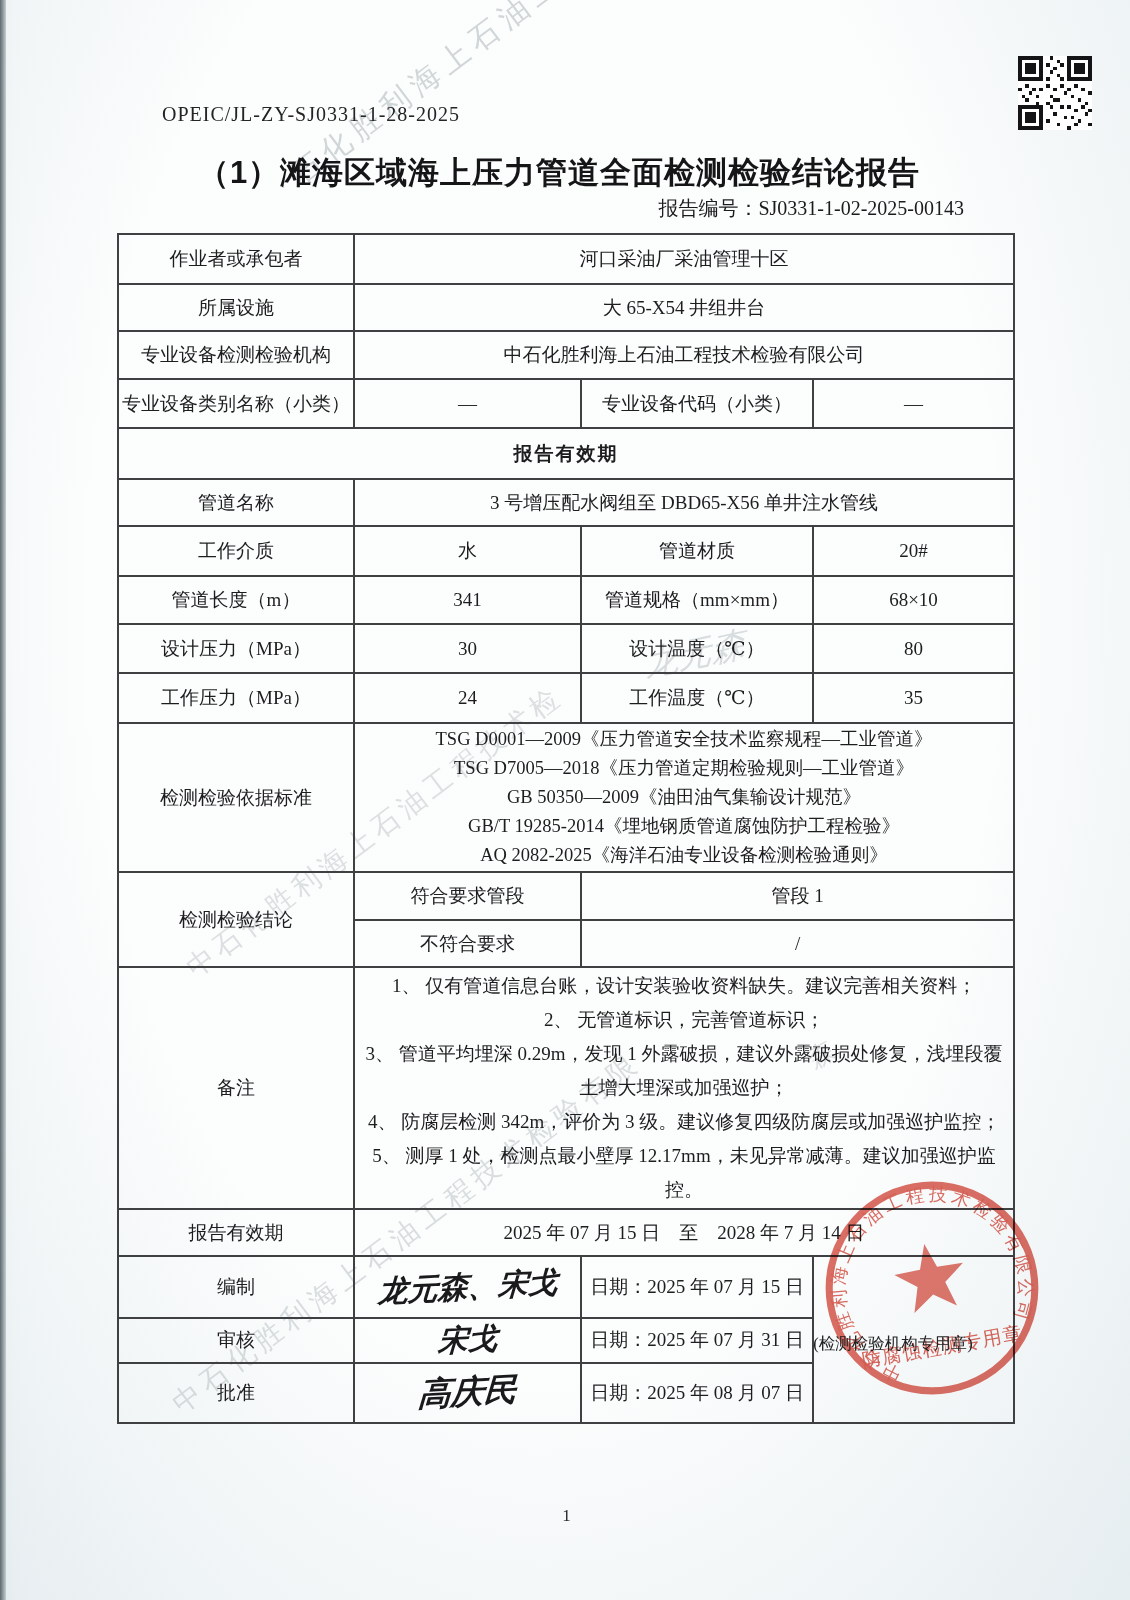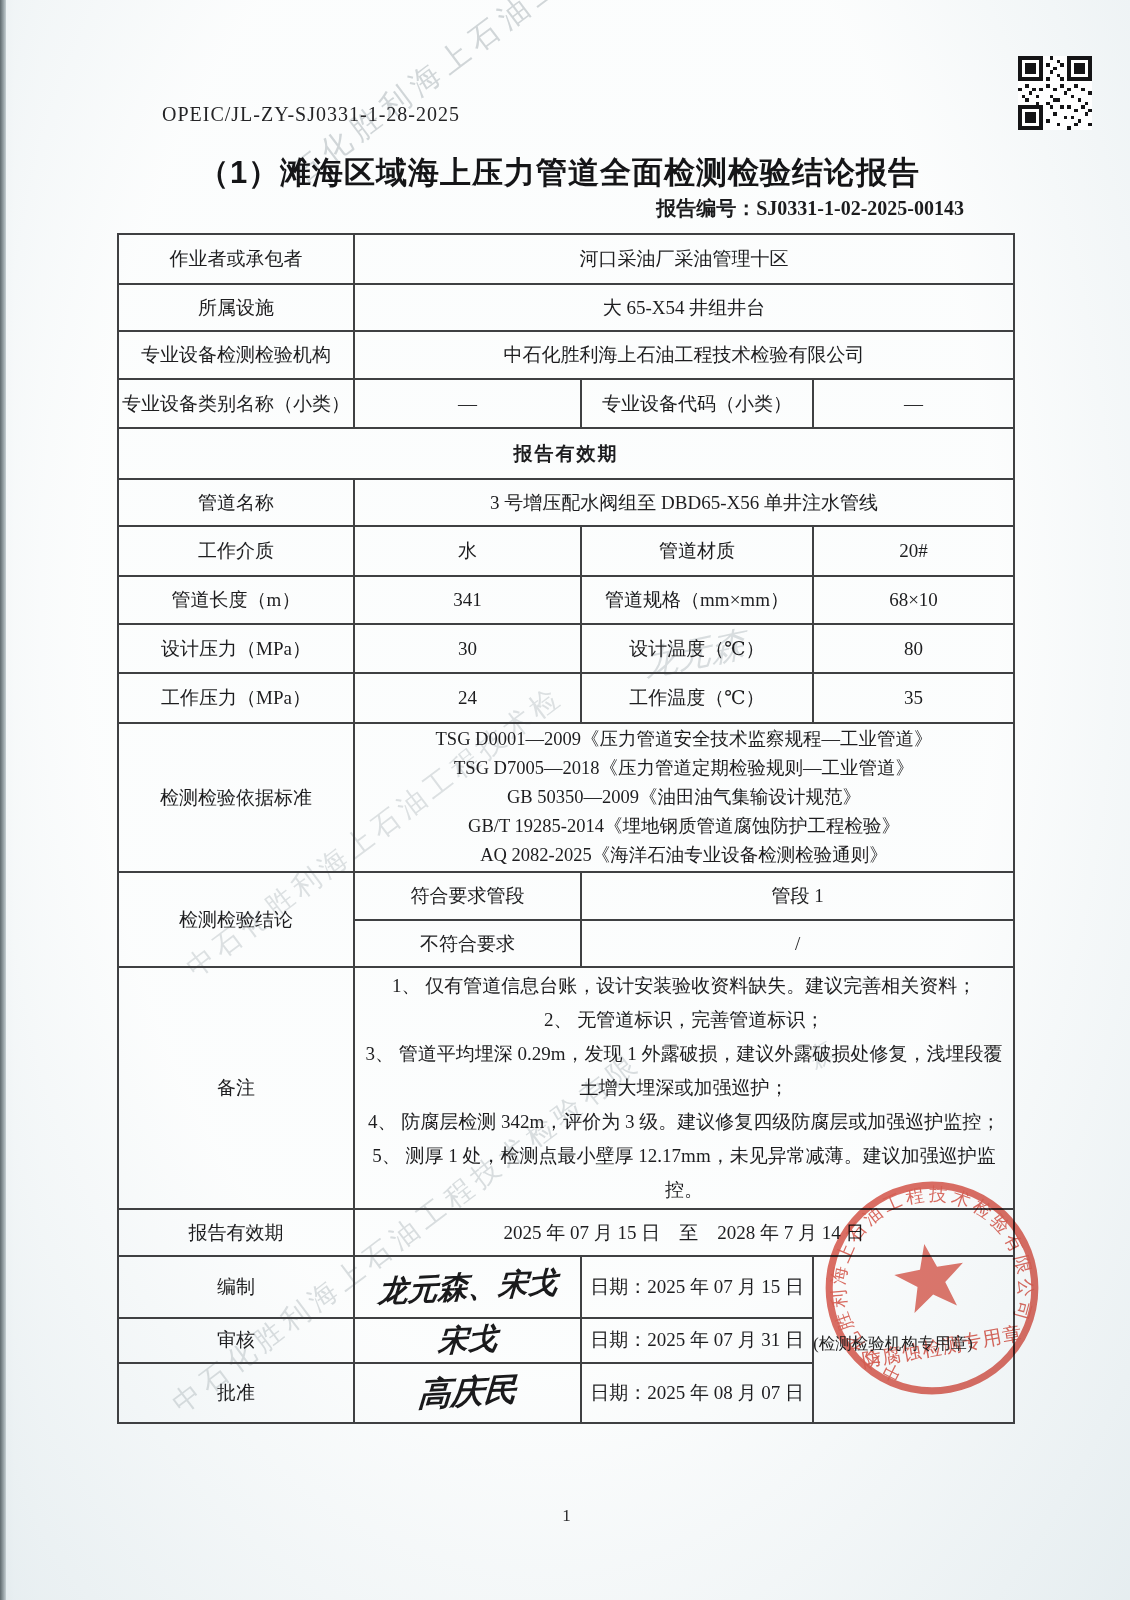--- a/index.html
+++ b/index.html
@@ -12,21 +12,21 @@
   .page{
     position:absolute;inset:0;
     background:radial-gradient(ellipse at 48% 38%, rgba(252,253,253,.95) 55%, rgba(228,236,239,.9) 100%);
   }
   .scan-edge-left{position:absolute;left:0;top:0;width:6px;height:1600px;
     background:linear-gradient(90deg,#5f6a6e,#9aa5a9 60%,#c6d0d3);}
   .doc-code{position:absolute;left:162px;top:103px;font-size:20px;letter-spacing:1px;color:#242426;}
   .title{position:absolute;left:0;top:152px;width:1118px;text-align:center;
     font-family:"Liberation Sans","DejaVu Sans",sans-serif;font-weight:bold;
     font-size:31px;letter-spacing:1px;color:#151517;}
-  .report-no{position:absolute;top:195px;right:166px;font-size:20px;font-weight:bold;color:#1b1b1d;}
+  .report-no{position:absolute;top:195px;right:166px;font-size:20px;font-weight:normal;color:#1b1b1d;}
   .qr{position:absolute;left:1018px;top:56px;width:74px;height:74px;}
   .page-num{position:absolute;left:0;top:1506px;width:1133px;text-align:center;font-size:17px;color:#2a2a2c;}
 
   
   table.report{
     position:absolute;left:117px;top:233px;width:896px;
     border-collapse:collapse;table-layout:fixed;
   }
   table.report td{
     border:2px solid #3f4042;vertical-align:middle;text-align:center;

